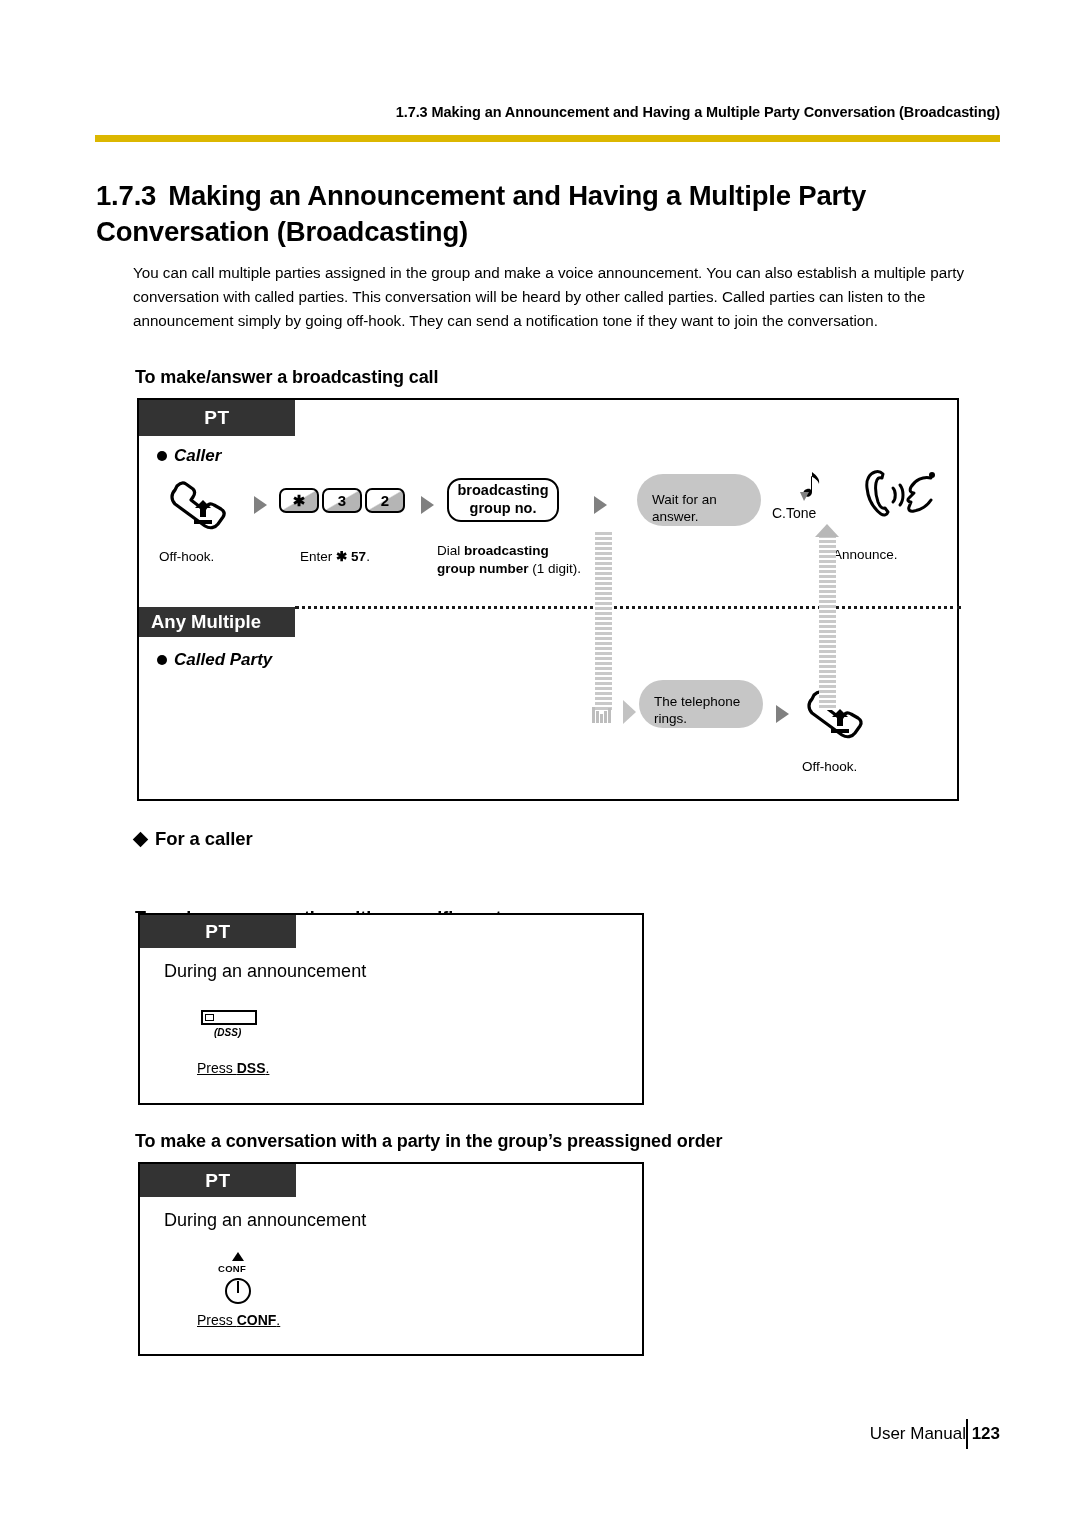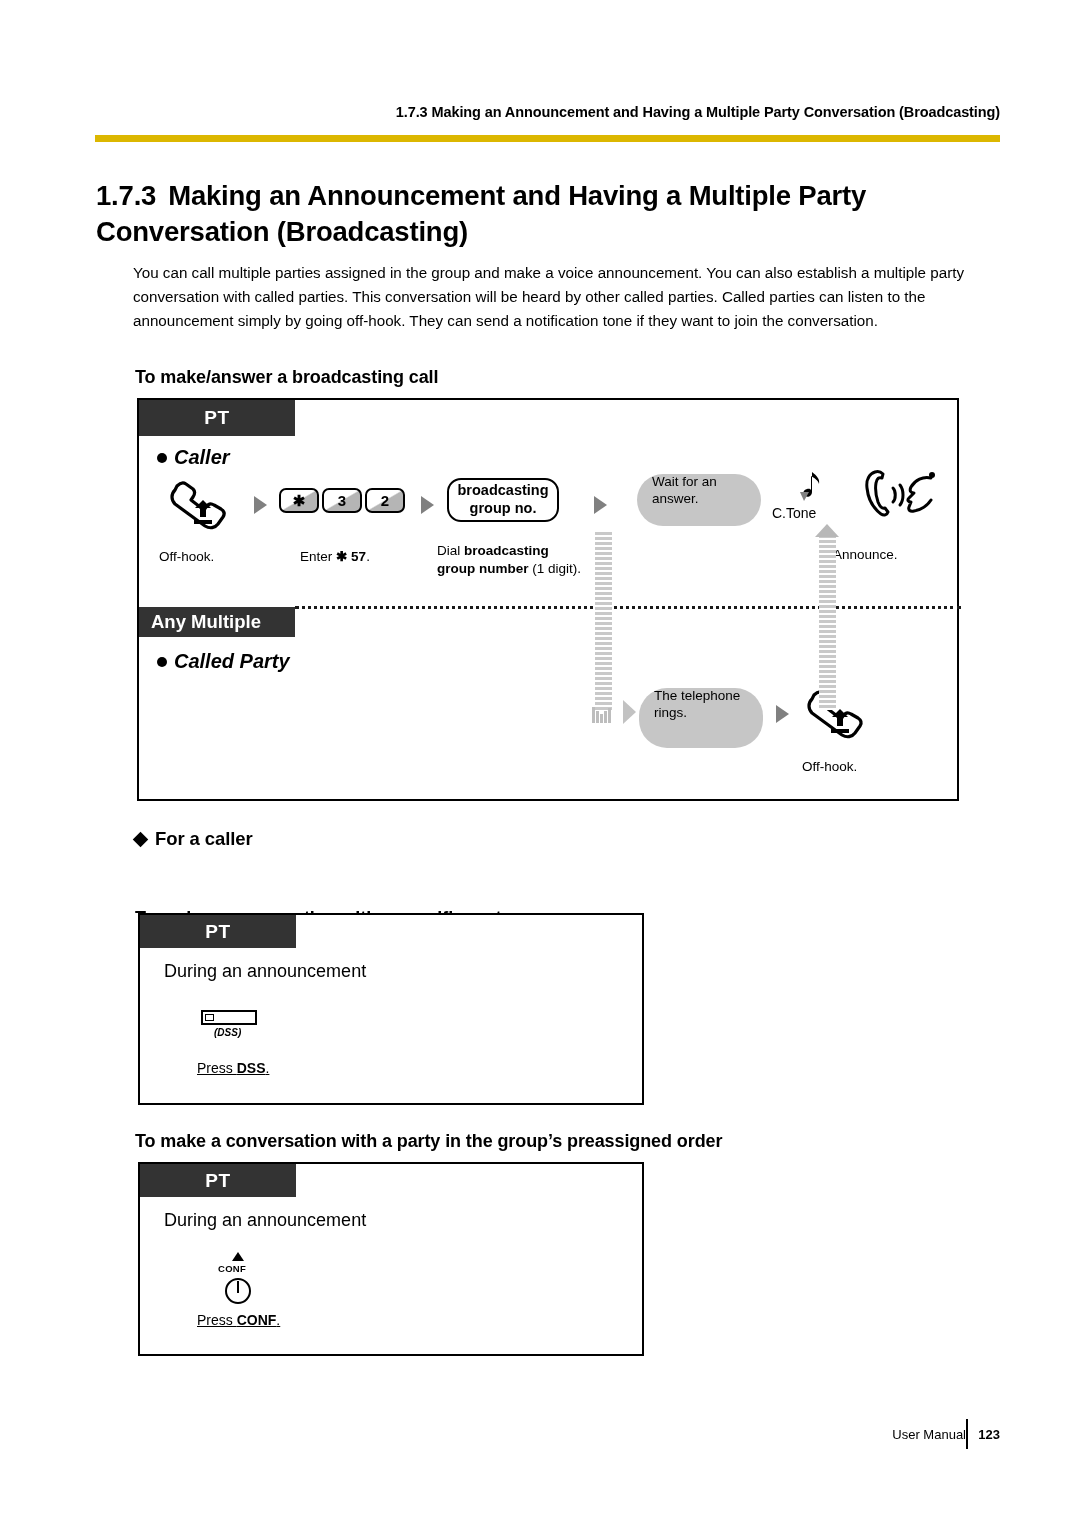--- a/index.html
+++ b/index.html
@@ -126,21 +126,21 @@
   }
   #any-tel-tag {
     left: 0px;
     top: 207px;
     width: 156px;
     height: 30px;
     font-size: 18.5px;
   }
   .party-label {
     position: absolute;
-    font-size: 20px;
+    font-size: 17px;
     font-weight: bold;
     font-style: italic;
     display: flex;
     align-items: center;
     gap: 7px;
   }
   .bullet-dot {
     display: inline-block;
     width: 10px;
     height: 10px;
@@ -164,21 +164,21 @@
     white-space: nowrap;
   }
   .cap b { font-weight: bold; }
 
   
   .bubble {
     position: absolute;
     background: #c6c6c6;
     border-radius: 28px;
     display: flex;
-    align-items: flex-start;
+    align-items: flex-end;
     padding: 0 15px;
     box-sizing: border-box;
     font-size: 13.5px;
     line-height: 1.25;
     color: #000;
   }
 
   
   .roundbox {
     position: absolute;
@@ -358,21 +358,21 @@
   
   .footer {
     position: absolute;
     left: 700px;
     top: 1419px;
     width: 300px;
     display: flex;
     align-items: center;
     justify-content: flex-end;
     gap: 0;
-    font-size: 13px;
+    font-size: 17px;
   }
   .footer-bar {
     width: 2px;
     height: 30px;
     background: #000;
   }
   .footer-page { font-weight: bold; min-width: 32px; text-align: right; }
 </style>
 </head>
 <body>
@@ -482,21 +482,21 @@
   <div class="ladder-v" style="left:456px; top:132px; height:180px;"></div>
   <div class="ring-icon" style="left:453px; top:305px; height:18px;">
     <i style="height:16px;"></i>
       <i style="height:12px;"></i>
       <i style="height:9px;"></i>
       <i style="height:12px;"></i>
       <i style="height:15px;"></i>
   </div>
   <div class="ring-head" style="left:484px; top:300px;"></div>
 
-  <div class="bubble" style="left:500px; top:288px; width:124px; height:60px;">
+  <div class="bubble" style="left:500px; top:280px; width:124px; height:48px;">
     <div>
       <div>The telephone</div>
       <div>rings.</div>
     </div>
   </div>
 
   <div class="tri-right" style="left:637px; top:305px;"></div>
 
   <div class="icon" style="left:663px; top:285px;">
     <svg width="76" height="58" viewBox="0 0 76 58">

